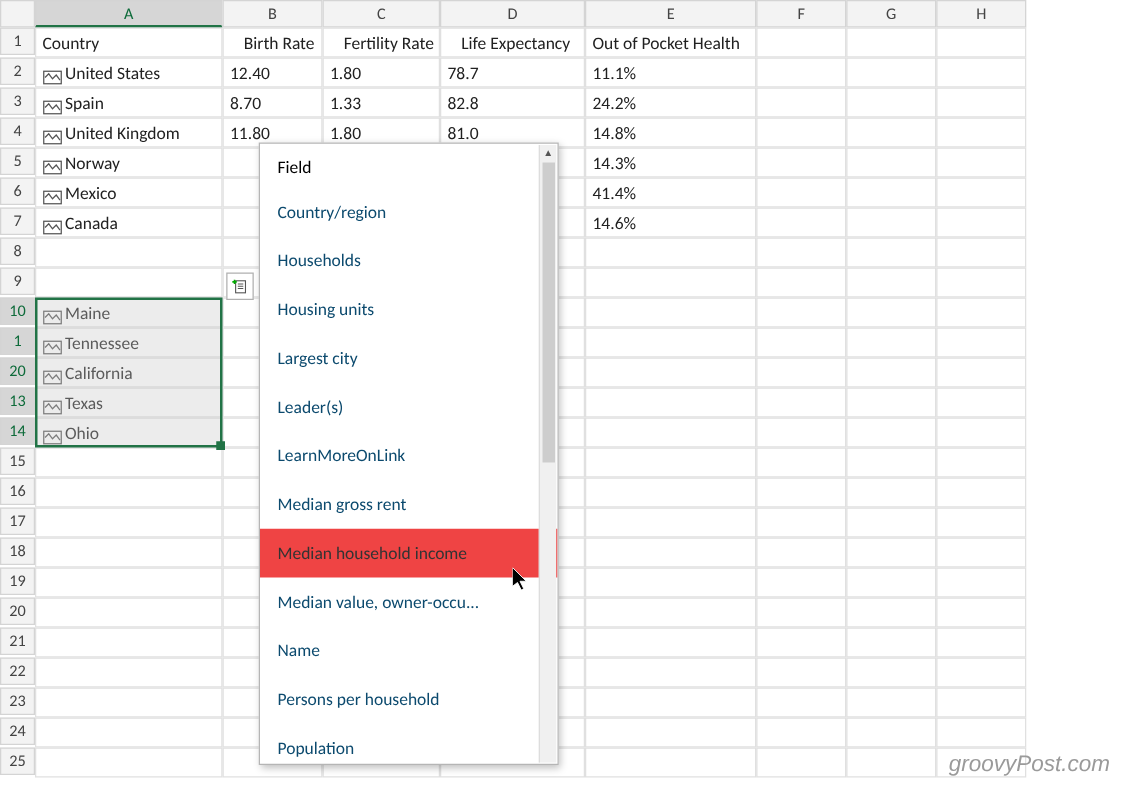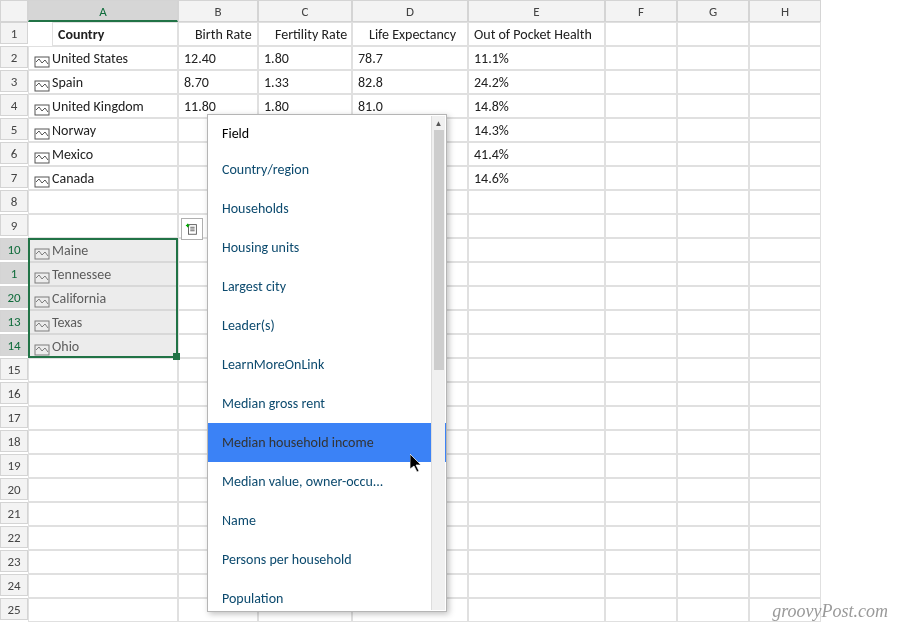--- a/index.html
+++ b/index.html
@@ -35,21 +35,21 @@
     .cell {
       border: 1px solid #e0e0e0;
       padding: 2px 5px;
       height: 24px;
       line-height: 19px;
       font-size: 14px;
       color: #212121;
       white-space: nowrap;
       overflow: hidden;
     }
-    .cell.bold { font-weight: bold; margin-left: 24px; }
+    .cell.bold { font-weight: normal; }
     .cell.right { text-align: left; }
     .cell.center { text-align: left; padding-left: 16px; }
     .data-icon {
       display: inline-block;
       width: 16px;
       height: 12px;
       margin-right: 2px;
       vertical-align: middle;
     }
     .data-icon svg { width: 16px; height: 12px; }
@@ -102,21 +102,21 @@
     }
     .field-item {
       padding: 11px 14px;
       color: #0c4a6e;
       font-size: 14px;
       cursor: pointer;
       white-space: nowrap;
       overflow: hidden;
       text-overflow: ellipsis;
     }
-    .field-item.hovered { background: #3b82f6; color: #333; }
+    .field-item.hovered { background: #ef4444; color: #333; }
     .scrollbar-track {
       position: absolute;
       right: 1px;
       top: 1px;
       width: 14px;
       height: calc(100% - 2px);
       background: #f0f0f0;
       border-left: 1px solid #ddd;
     }
     .scrollbar-arrow {
@@ -144,21 +144,21 @@
       z-index: 20;
       pointer-events: none;
     }
     .watermark {
       position: absolute;
       right: 12px;
       bottom: 10px;
       color: #9a9a9a;
       font-size: 18px;
       font-style: italic;
-      font-family: Liberation Serif, serif;
+      font-family: Liberation Sans, sans-serif;
       z-index: 5;
     }
   </style>
 </head>
 <body>
 
 <div class="spreadsheet">
   <div class="corner"></div>
   <div class="header-cell selected-header">A</div>
   <div class="header-cell">B</div>

